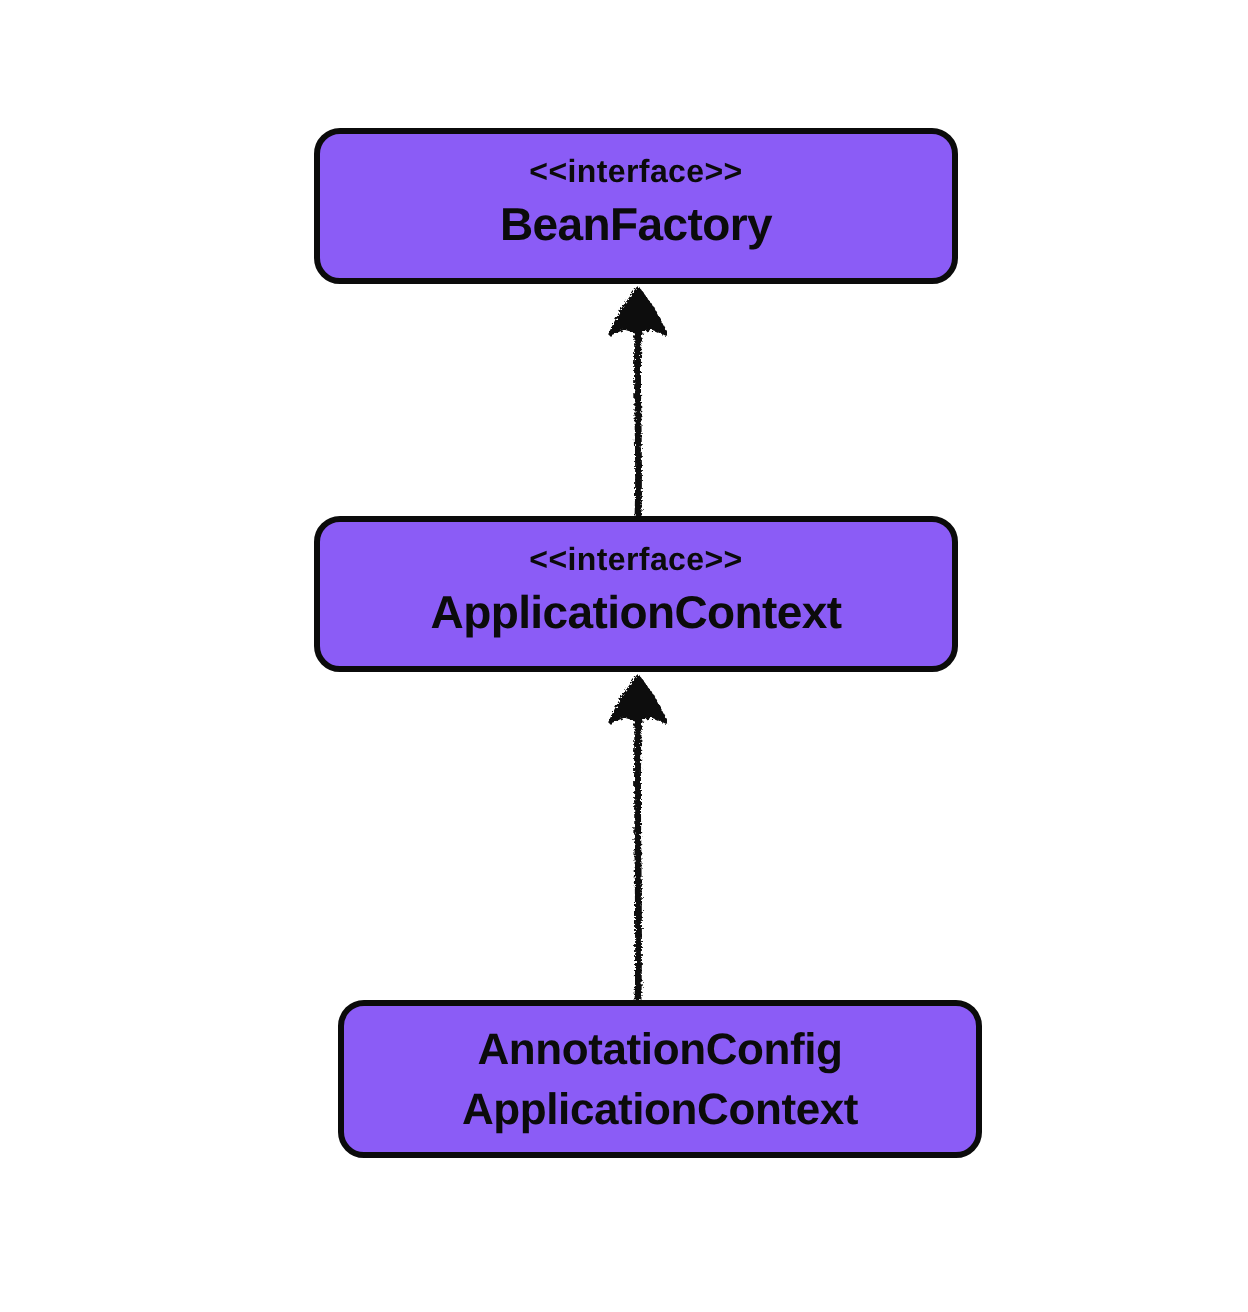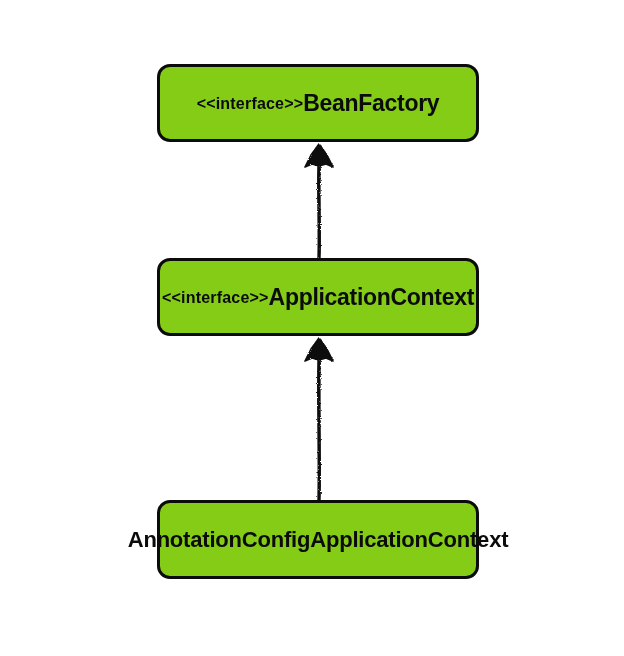--- a/index.html
+++ b/index.html
@@ -15,30 +15,30 @@
     font-family: "Liberation Sans", sans-serif;
     overflow: hidden;
   }
   .uml-box {
     position: absolute;
     left: 157px;
     width: 322px;
     box-sizing: border-box;
     border: 3px solid #0b0b0b;
     border-radius: 13px;
-    background: #84cc16;
+    background: #8b5cf6;
     display: flex;
-    flex-direction: row;
+    flex-direction: column;
     align-items: center;
     justify-content: center;
     color: #0b0b0b;
   }
   .box-top    { top: 64px;  height: 78px; }
   .box-middle { top: 258px; height: 78px; }
-  .box-bottom { top: 500px; height: 79px; }
+  .box-bottom { top: 500px; height: 79px; margin-left: 12px; }
   .stereotype {
     font-size: 16px;
     line-height: 19px;
     font-weight: bold;
     letter-spacing: 0.2px;
   }
   .class-title {
     font-size: 23px;
     line-height: 33px;
     font-weight: bold;

